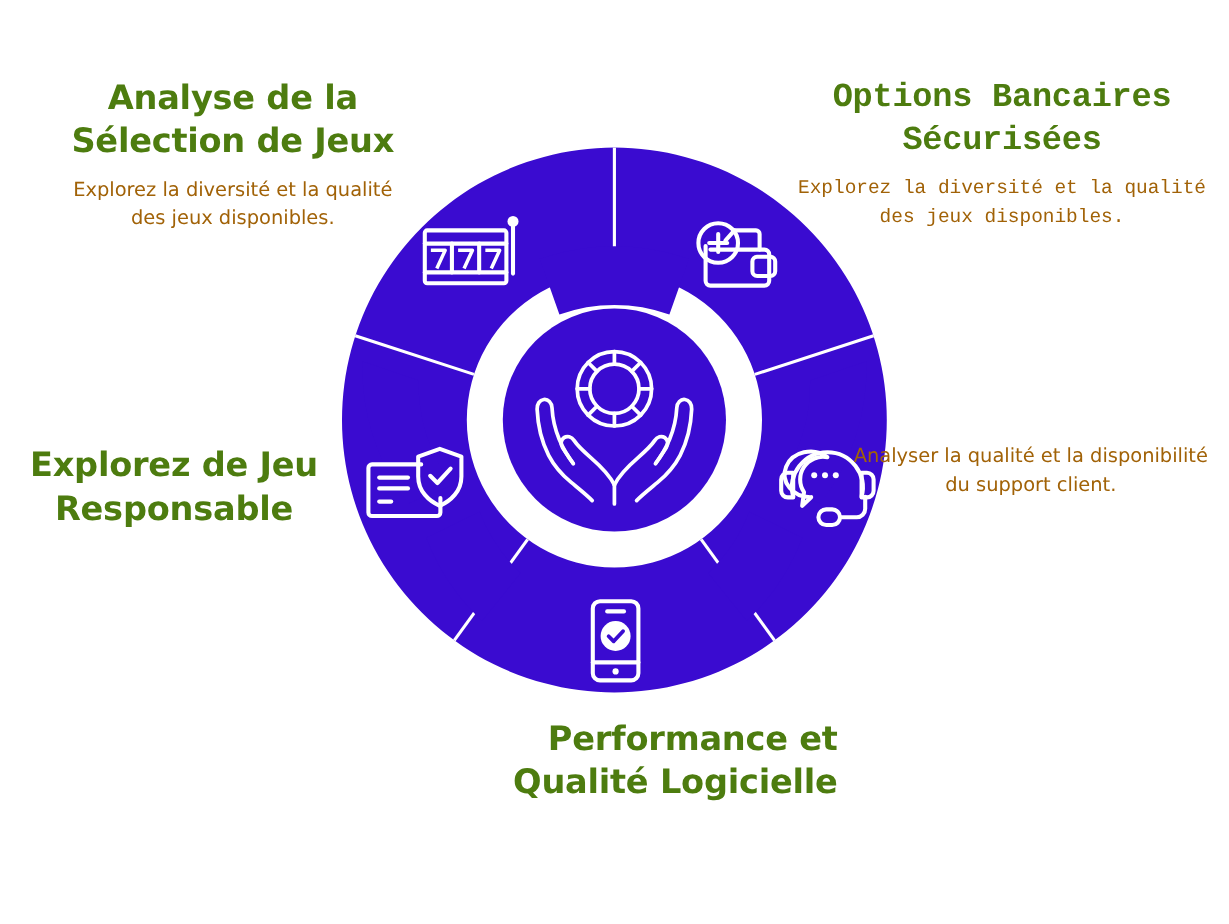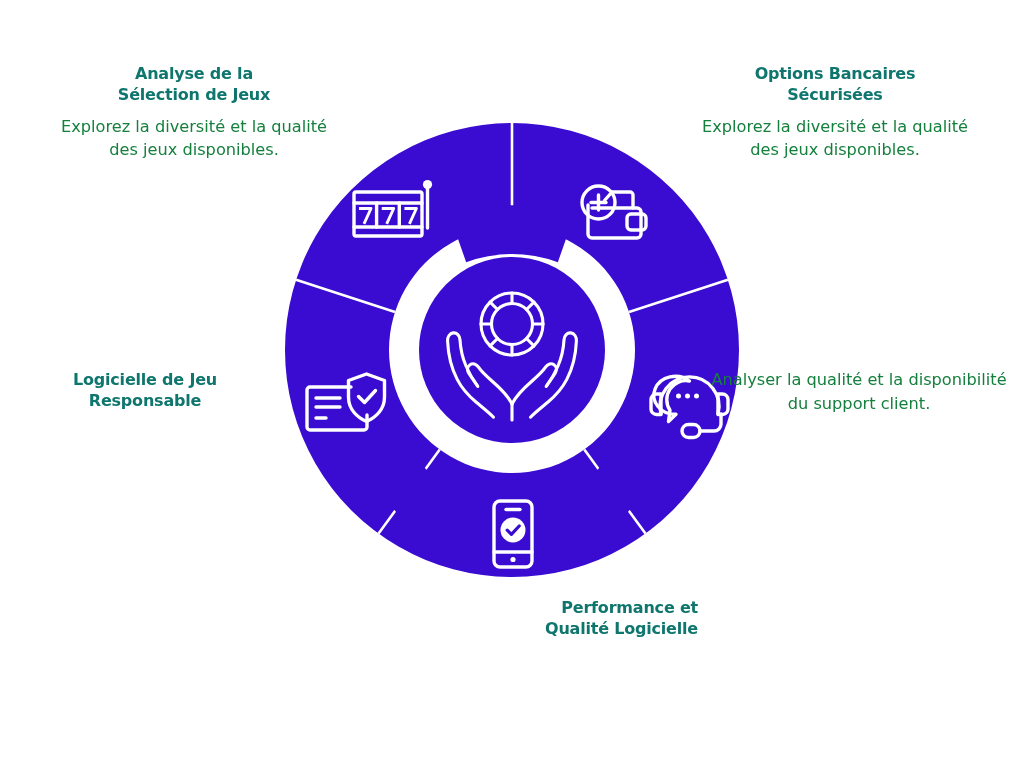--- a/index.html
+++ b/index.html
@@ -31,39 +31,39 @@
     width: 1024px;
     height: 770px;
   }
 
   
   .callout {
     position: absolute;
     box-sizing: border-box;
   }
   .callout-title {
-    font-size: 16px;
+    font-size: 28px;
     font-weight: 700;
     line-height: 1.30;
-    color: #0f766e;
+    color: #4d7c0f;
     letter-spacing: -0.2px;
     margin: 0 0 9px 0;
     white-space: pre-line;
   }
   .callout-desc {
     font-size: 16.2px;
     font-weight: 400;
     line-height: 1.47;
-    color: #15803d;
+    color: #a16207;
     margin: 0;
     white-space: pre-line;
   }
 
   .c-top-left   { left: 18px;  top: 64px;  width: 352px; text-align: center; }
-  .c-top-right  { left: 660px; top: 64px;  width: 350px; text-align: center; }
+  .c-top-right  { left: 660px; top: 64px;  width: 350px; text-align: center; font-family: Liberation Mono, monospace; }
   .c-mid-left   { left: 6px;   top: 370px; width: 278px; text-align: center; }
   .c-mid-right  { left: 700px; top: 368px; width: 318px; text-align: center; }
   .c-bottom     { left: 326px; top: 598px; width: 372px; text-align: right; }
 </style>
 </head>
 <body>
 
 <div id="infographic">
 
   <svg class="wheel-layer" viewBox="0 0 1024 770" aria-hidden="true">
@@ -272,17 +272,17 @@
     <div class="callout-desc">Analyser la qualité et la disponibilité
 du support client.</div>
   </div>
 
   <div class="callout c-bottom">
     <div class="callout-title">Performance et
 Qualité Logicielle</div>
   </div>
 
   <div class="callout c-mid-left">
-    <div class="callout-title">Logicielle de Jeu
+    <div class="callout-title">Explorez de Jeu
 Responsable</div>
   </div>
 
 </div>
 
 </body></html>

